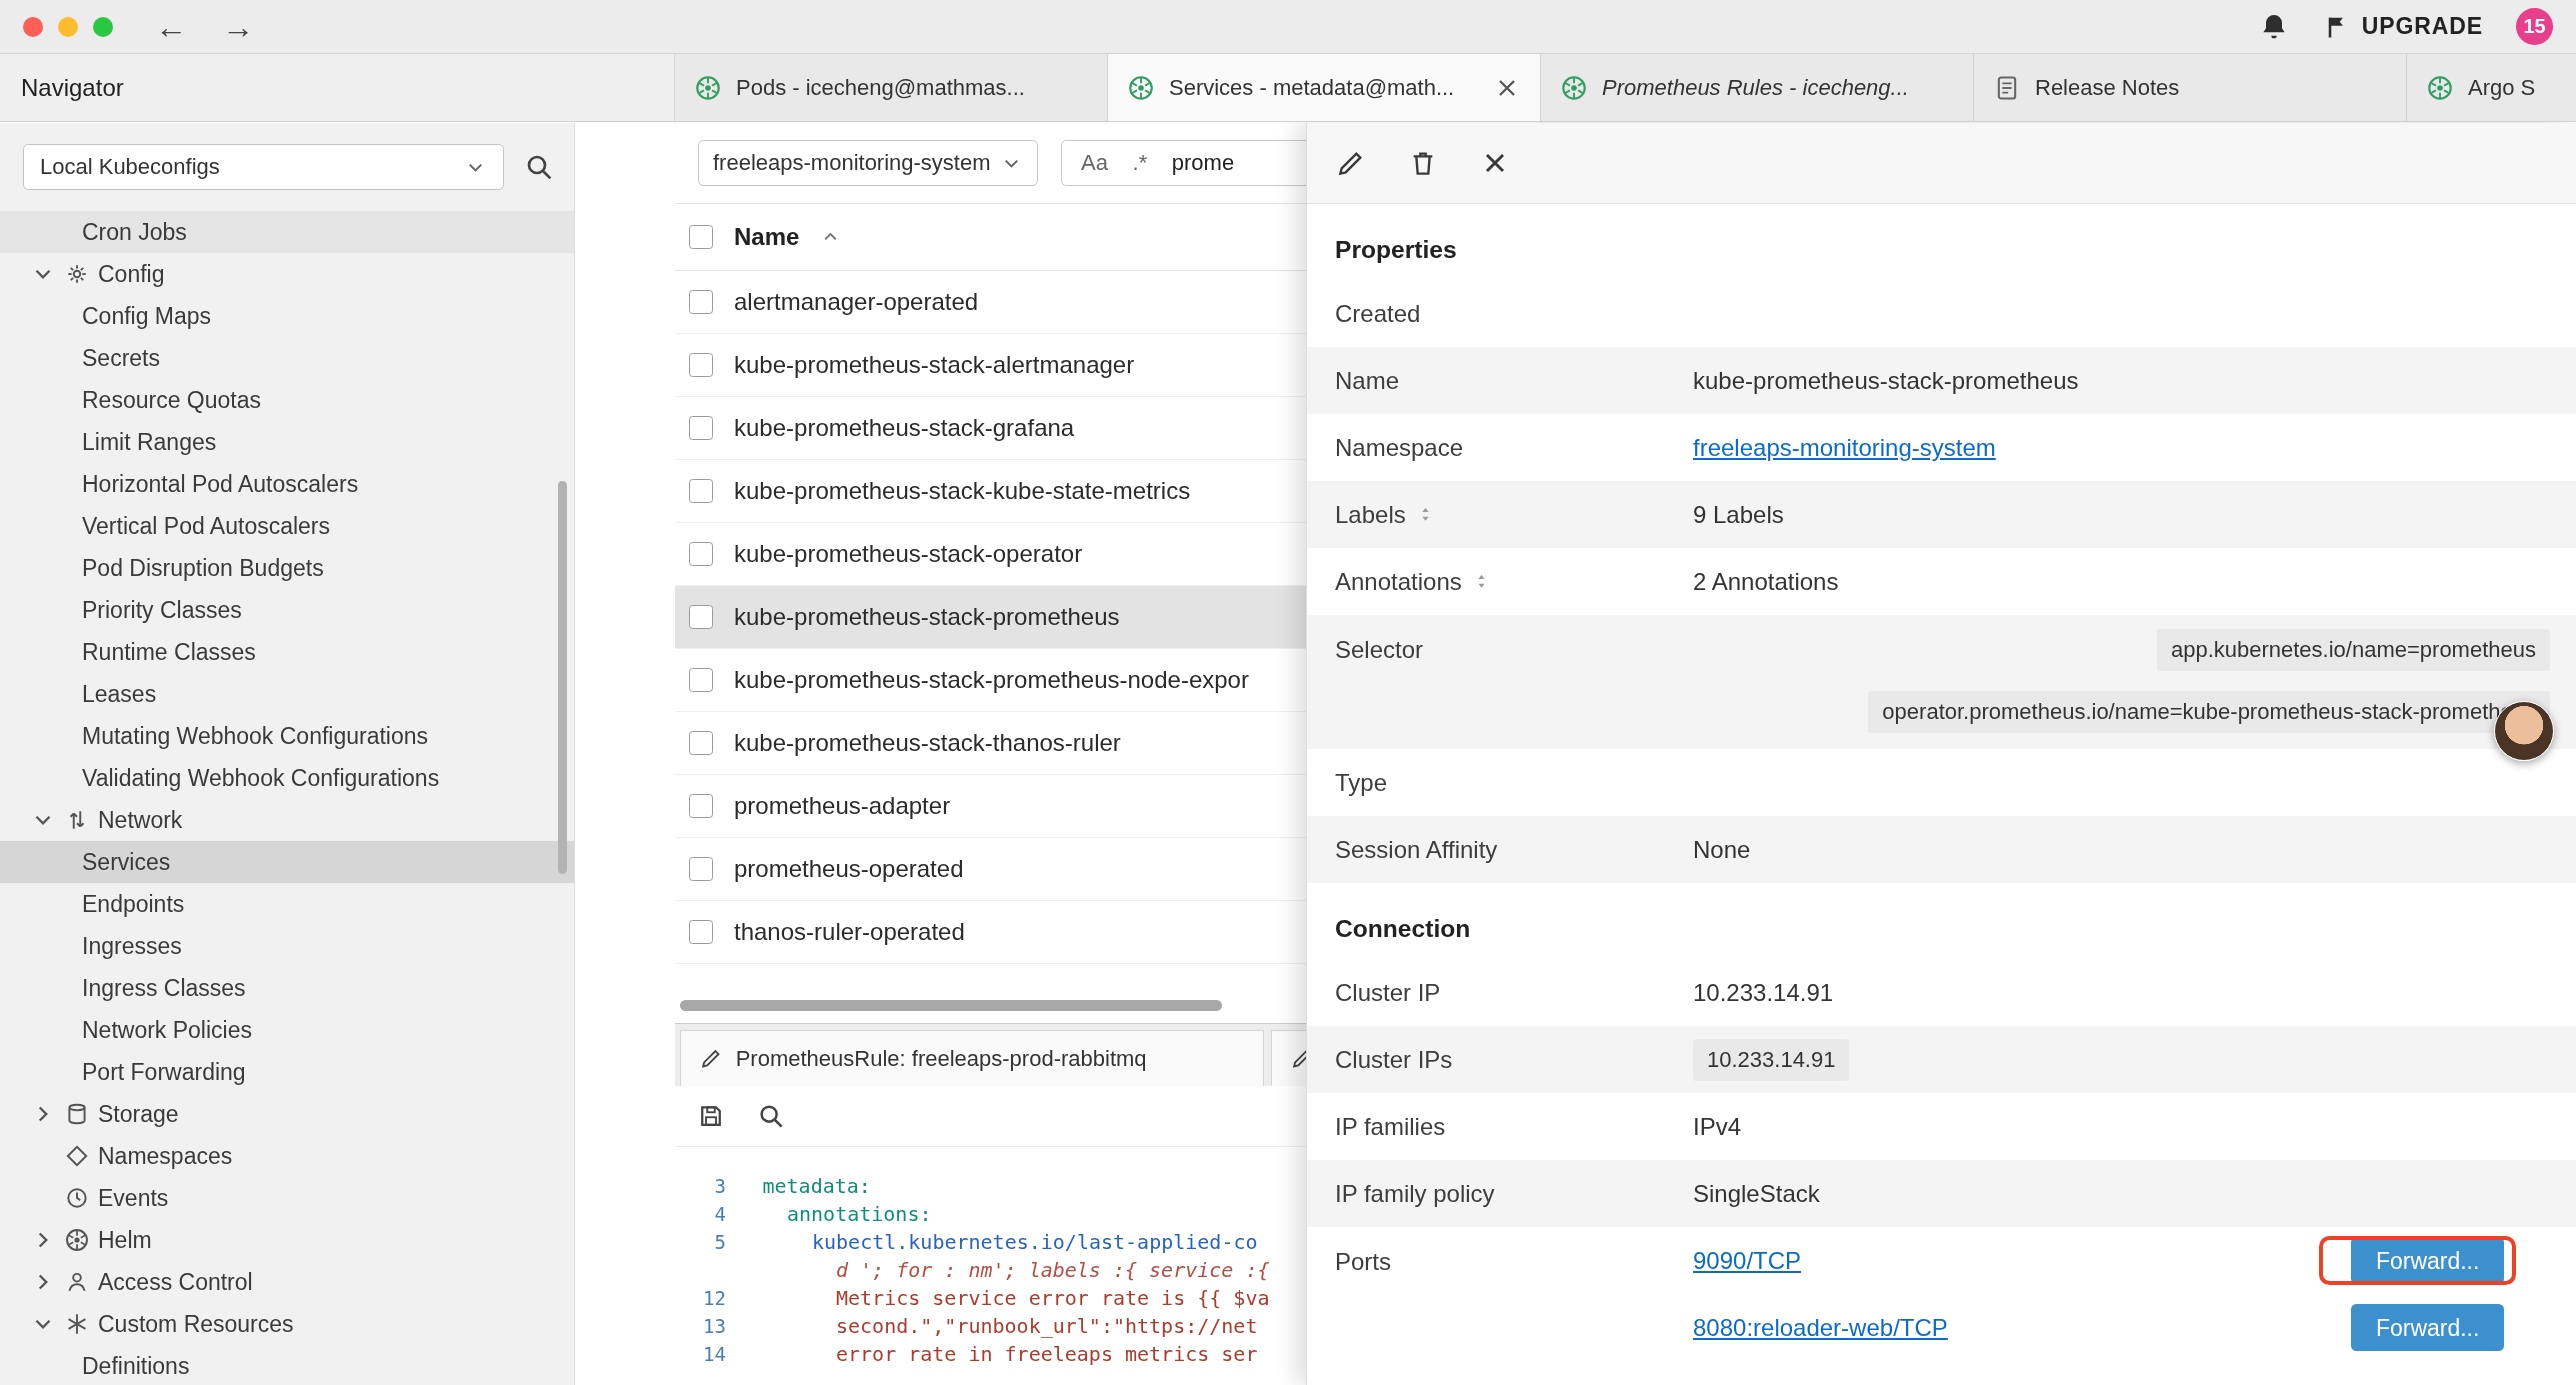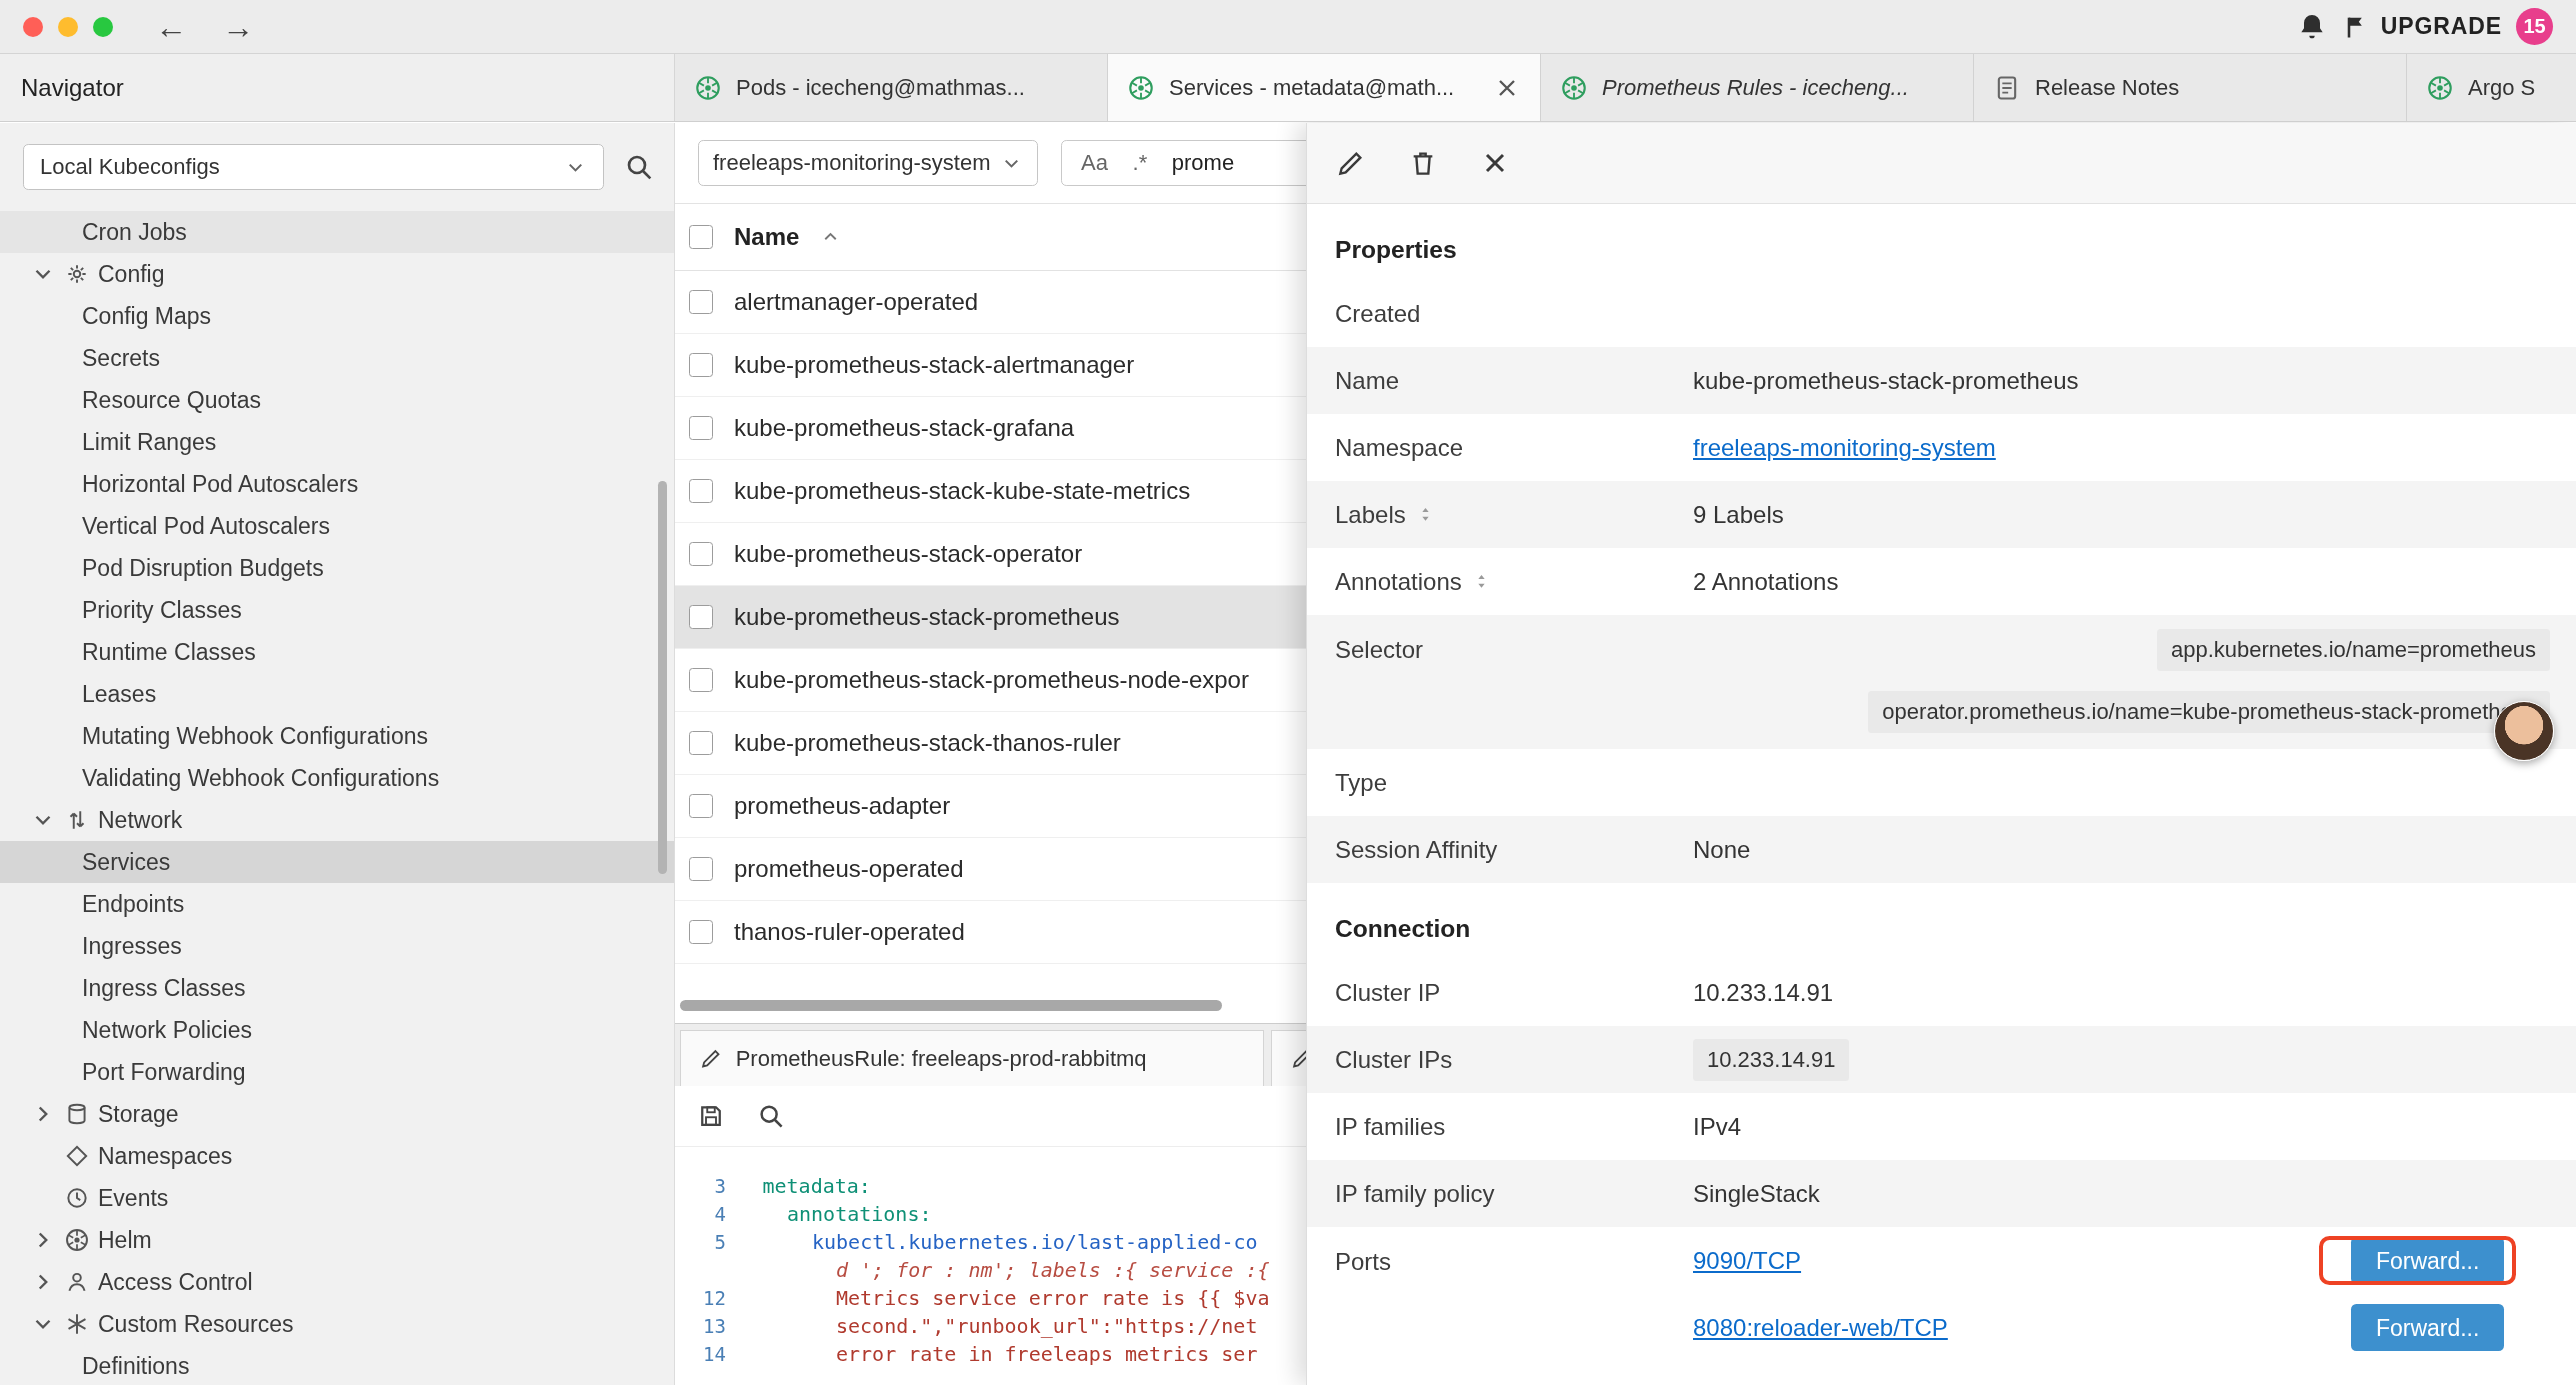--- a/index.html
+++ b/index.html
@@ -12,41 +12,41 @@
   .icon svg{width:100%; height:100%;}
 
   
   .topbar{position:absolute; top:0; left:0; right:0; height:54px; background:#ececec;
     border-bottom:0.9px solid #d4d4d4; display:flex; align-items:center; z-index:20;}
   .traffic{display:flex; gap:15px; margin-left:23px;}
   .light{width:20px; height:20px; border-radius:50%;}
   .light.red{background:#ff5f57;} .light.yellow{background:#febc2e;} .light.green{background:#28c840;}
   .nav-arrows{display:flex; gap:35px; margin-left:42px; font-size:32px; color:#444; line-height:1;}
   .nav-arrows span{cursor:default;}
-  .top-right{margin-left:auto; display:flex; align-items:center; gap:14px; margin-right:23px;}
+  .top-right{margin-left:auto; display:flex; align-items:center; gap:33px; margin-right:23px;}
   .upgrade{display:flex; align-items:center; gap:10.5px; font-size:23px; font-weight:600; letter-spacing:0.9px; color:#222;}
   .count-badge{width:37px; height:37px; border-radius:50%; background:var(--badge-pink,#e83e8c);
     color:#fff; font-size:20px; font-weight:700; display:flex; align-items:center; justify-content:center;}
 
   
   .tabstrip{position:absolute; top:54px; left:0; right:0; height:68px; background:#e7e7e7;
     border-bottom:0.9px solid #cfcfcf; display:flex; z-index:19;}
   .nav-header{width:675px; flex:none; background:#efefef; border-right:0.9px solid #d6d6d6;
     display:flex; align-items:center; padding-left:21px; font-size:24px; color:#222;}
   .tabs{display:flex; flex:1; overflow:hidden;}
   .tab{width:433px; flex:none; display:flex; align-items:center; gap:14px; padding:0 19px;
     border-right:0.9px solid #d2d2d2; background:#e9e9e9; font-size:22px; color:#333;}
   .tab.active{background:#fafafa;}
   .tab .lbl{flex:1; white-space:nowrap; overflow:hidden; text-overflow:ellipsis;}
   .tab.italic .lbl{font-style:italic;}
   .tab .icon{width:28px; height:28px;}
   .tclose{width:26px; height:26px; flex:none;}
 
   
-  .sidebar{position:absolute; top:123px; left:0; width:675px; bottom:0; background:#f1f1f1;
+  .sidebar{position:absolute; top:123px; left:0; width:575px; bottom:0; background:#f1f1f1;
     border-right:0.9px solid #dcdcdc; overflow:hidden; z-index:5;}
   .sb-controls{display:flex; align-items:center; gap:19px; padding:21px 19px 17.5px 23px;}
   .select-box{flex:1; height:46px; background:#fff; border:0.9px solid #c3c3c3; border-radius:5.3px;
     display:flex; align-items:center; justify-content:space-between; padding:0 16px; font-size:22px; color:#333;}
   .sb-search{width:32px; height:32px;}
   .tree{padding-top:3.5px;}
   .titem{height:42px; display:flex; align-items:center; font-size:23px; color:#3a3a3a; white-space:nowrap;}
   .titem.child{padding-left:82px;}
   .titem.group,.titem.top{padding-left:30px; gap:8px;}
   .titem .chev{width:26px; height:26px; display:inline-flex; flex:none;}

